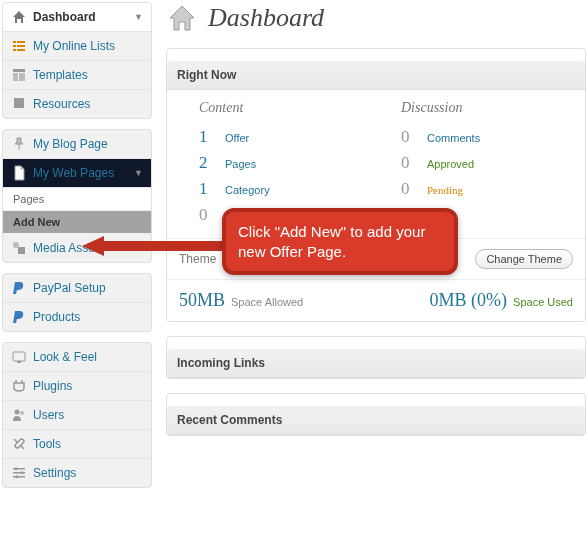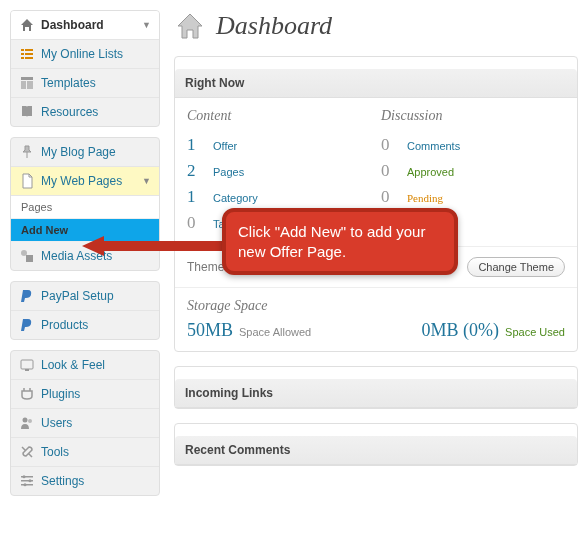--- a/index.html
+++ b/index.html
@@ -1,36 +1,36 @@
 <!DOCTYPE html>
 <html><head>
 <meta charset="utf-8">
 <style>
 * { box-sizing: border-box; margin: 0; padding: 0; }
 body { font-family: "Lucida Grande", Verdana, Arial, sans-serif; font-size: 12px; background: #fff; width: 588px; height: 557px; position: relative; }
-.container { display: flex; padding: 10px; gap: 14px; }
+.container { display: flex; padding: 2px; gap: 14px; }
 .sidebar { width: 150px; flex-shrink: 0; }
 .menu-group { background: #f1f1f1; border: 1px solid #dfdfdf; border-radius: 4px; margin-bottom: 10px; overflow: hidden; }
 .menu-item { display: flex; align-items: center; padding: 6px 8px; border-bottom: 1px solid #e5e5e5; cursor: pointer; color: #21759b; font-size: 12px; gap: 6px; }
 .menu-item:last-child { border-bottom: none; }
 .menu-item.current { background: #fff; font-weight: bold; color: #333; }
-.menu-item.expanded { background: #fef9c3; }
+.menu-item.expanded { background: #0f172a; }
 .menu-item .arrow { margin-left: auto; color: #888; font-size: 9px; }
 .submenu { background: #fff; }
 .submenu-item { padding: 5px 8px 5px 10px; font-size: 11px; color: #666; cursor: pointer; border-bottom: 1px solid #eee; }
-.submenu-item.highlighted { background: #0ea5e9; font-weight: bold; color: #333; }
+.submenu-item.highlighted { background: #a3a3a3; font-weight: bold; color: #333; }
 .icon { width: 16px; height: 16px; display: inline-flex; align-items: center; justify-content: center; flex-shrink: 0; }
 .main { flex: 1; }
 .page-header { display: flex; align-items: center; gap: 10px; margin-bottom: 14px; }
 .page-title { font-family: Georgia, serif; font-style: italic; font-weight: normal; font-size: 26px; color: #464646; }
 .panel { border: 1px solid #dfdfdf; border-radius: 4px; margin-bottom: 14px; }
 .panel-header { background: linear-gradient(#f1f1f1, #e9e9e9); border-bottom: 1px solid #dfdfdf; padding: 7px 10px; font-weight: bold; font-size: 12px; color: #464646; border-radius: 4px 4px 0 0; margin-top: 12px; }
 .panel-body { padding: 10px 12px; }
 .rn-columns { display: flex; gap: 10px; }
-.rn-col { flex: 1; }
+.rn-col { flex: 1; margin-left: 20px; }
 .rn-heading { font-family: Georgia, serif; font-style: italic; font-weight: normal; font-size: 14px; color: #777; margin-bottom: 8px; }
 .rn-row { display: flex; align-items: baseline; gap: 8px; padding: 3px 0; }
 .rn-num { font-family: Georgia, serif; font-size: 17px; color: #21759b; min-width: 18px; }
 .rn-num.zero { color: #999; }
 .rn-label { color: #21759b; font-size: 11px; cursor: pointer; }
 .rn-label.approved { color: #4d8a1d; }
 .rn-label.pending { color: #d98500; font-family: Liberation Serif, serif; }
 .divider { border-top: 1px solid #eee; margin: 10px -12px; }
 .theme-row { display: flex; align-items: center; gap: 8px; }
 .btn { background: linear-gradient(#fff, #eee); border: 1px solid #bbb; border-radius: 10px; padding: 3px 10px; font-size: 11px; cursor: pointer; color: #464646; }
@@ -246,21 +246,20 @@
               </div>
           </div>
         </div>
         <div class="divider"></div>
         <div class="theme-row">
           <span style="color:#777;">Theme</span>
           <span style="flex:1"></span>
           <button class="btn">Change Theme</button>
         </div>
         <div class="divider"></div>
-        <div class="storage-heading">Storage Space</div>
         <div class="storage-row">
           <span class="storage-val">50MB</span>
           <span class="storage-label">Space Allowed</span>
           <span style="flex:1"></span>
           <span class="storage-val">0MB (0%)</span>
           <span class="storage-label storage-used">Space Used</span>
         </div>
       </div>
     </div>
 

